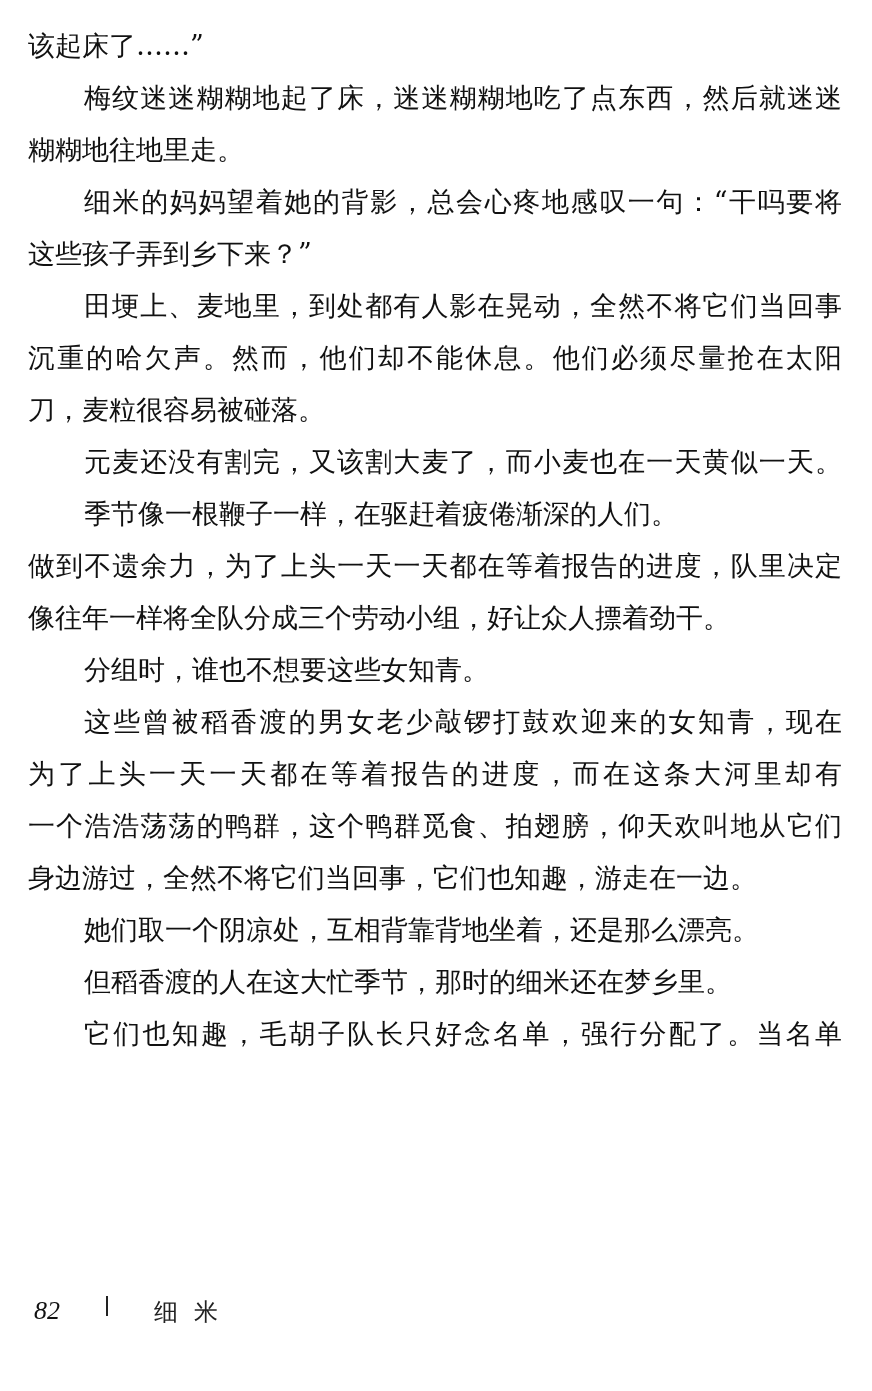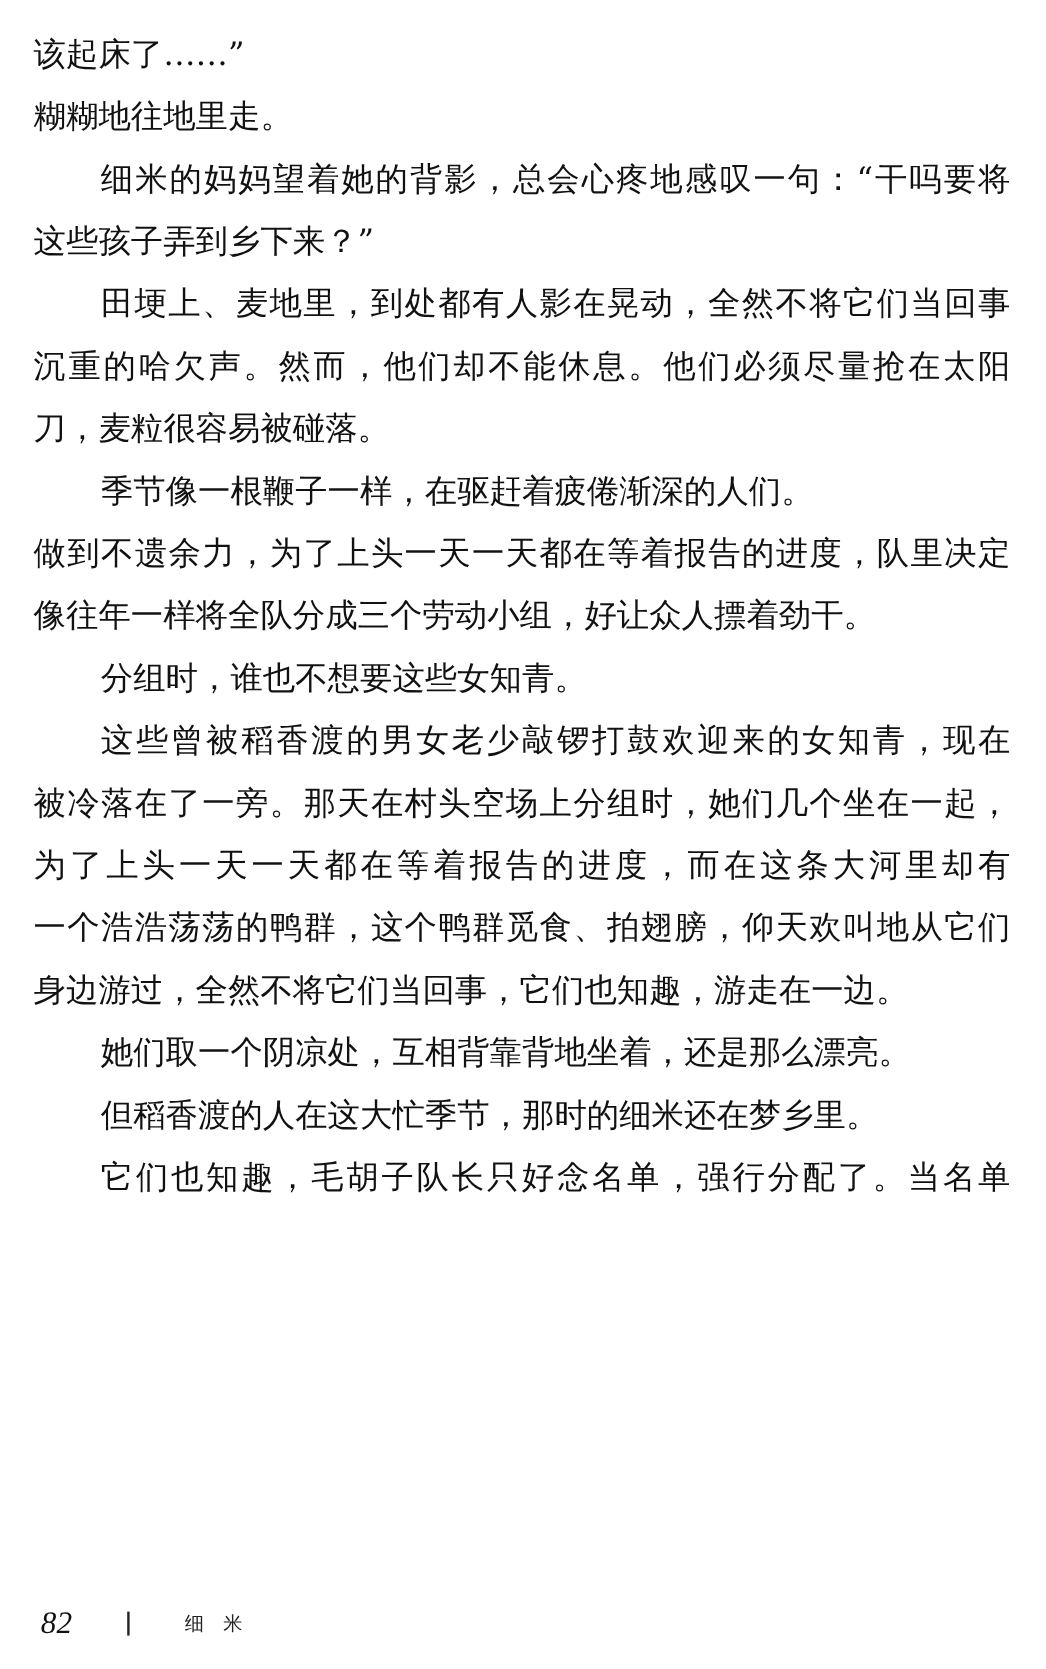--- a/index.html
+++ b/index.html
@@ -43,65 +43,65 @@
   }
   .line.last {
     text-align: left;
   }
   .line.indent {
     padding-left: 56px;
   }
   .footer {
     position: absolute;
     left: 34px;
-    top: 1333px;
+    top: 1296px;
     height: 40px;
     display: flex;
-    align-items: center;
     gap: 24px;
   }
   .page-number {
     font-family: "Liberation Serif", serif;
     font-style: italic;
     font-size: 26px;
     color: #111111;
   }
   .footer-divider {
     display: inline-block;
     width: 2px;
     height: 20px;
     background: #222222;
     margin-left: 22px;
     margin-right: 22px;
   }
   .book-title {
     font-family: "DejaVu Sans", sans-serif;
-    font-size: 16px;
+    font-size: 24px;
     letter-spacing: 16px;
     color: #222222;
   }
 </style>
 </head>
 <body>
 
 <div class="page">
   <div class="text-block">
     <div class="line last">该起床了……”</div>
+    <div class="line indent full">梅纹迷迷糊糊地起了床，迷迷糊糊地吃了点东西，然后就迷迷</div>
     <div class="line last">糊糊地往地里走。</div>
     <div class="line indent full">细米的妈妈望着她的背影，总会心疼地感叹一句：“干吗要将</div>
     <div class="line last">这些孩子弄到乡下来？”</div>
     <div class="line indent full">田埂上、麦地里，到处都有人影在晃动，全然不将它们当回事</div>
     <div class="line full">沉重的哈欠声。然而，他们却不能休息。他们必须尽量抢在太阳</div>
     <div class="line last">刀，麦粒很容易被碰落。</div>
+    <div class="line indent full">元麦还没有割完，又该割大麦了，而小麦也在一天黄似一天。</div>
     <div class="line indent last">季节像一根鞭子一样，在驱赶着疲倦渐深的人们。</div>
     <div class="line full">做到不遗余力，为了上头一天一天都在等着报告的进度，队里决定</div>
     <div class="line last">像往年一样将全队分成三个劳动小组，好让众人摽着劲干。</div>
     <div class="line indent last">分组时，谁也不想要这些女知青。</div>
     <div class="line indent full">这些曾被稻香渡的男女老少敲锣打鼓欢迎来的女知青，现在</div>
-    <div class="line full">被冷落在了一旁。那天在村头空场上分组时，她们几个坐在一起，</div>
     <div class="line full">为了上头一天一天都在等着报告的进度，而在这条大河里却有</div>
     <div class="line full">一个浩浩荡荡的鸭群，这个鸭群觅食、拍翅膀，仰天欢叫地从它们</div>
     <div class="line last">身边游过，全然不将它们当回事，它们也知趣，游走在一边。</div>
     <div class="line indent last">她们取一个阴凉处，互相背靠背地坐着，还是那么漂亮。</div>
     <div class="line indent last">但稻香渡的人在这大忙季节，那时的细米还在梦乡里。</div>
     <div class="line indent full">它们也知趣，毛胡子队长只好念名单，强行分配了。当名单</div>
   </div>
 
   <div class="footer">
     <span class="page-number">82</span>

